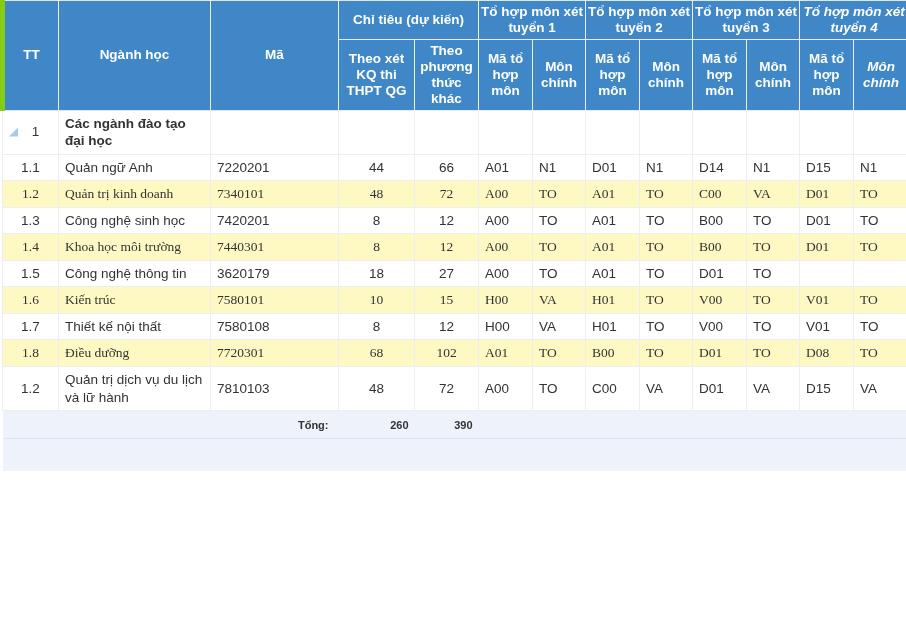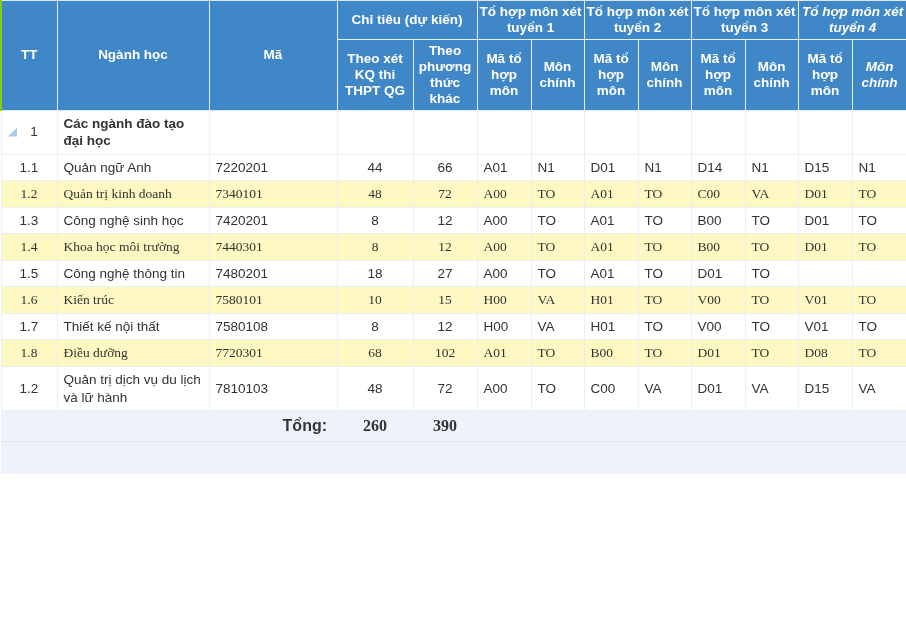--- a/index.html
+++ b/index.html
@@ -37,21 +37,21 @@
     font-size: 13.5px;
     line-height: 1.18;
     text-align: center;
     vertical-align: middle;
     padding: 3px 2px;
     border-right: 1px solid #e8eef5;
     border-bottom: 1px solid #e8eef5;
     border-top: 1px solid #dfe6ee;
   }
   table.admission thead th.last-col { border-right: 1px solid #dfe6ee; font-style: italic; }
-  table.admission thead th.first-col { border-left: 2px solid #84cc16; }
+  table.admission thead th.first-col { border-left: 5px solid #84cc16; }
   table.admission thead th.rowspan-cell { border-bottom: 1px solid #dfe6ee; }
 
   
   table.admission tbody td {
     font-size: 13.5px;
     color: #333333;
     line-height: 1.3;
     padding: 4px 6px;
     border-right: 1px solid #eceef0;
     border-bottom: 1px solid #eceef0;
@@ -87,30 +87,30 @@
     height: 0;
     border-style: solid;
     border-width: 0 0 9px 9px;
     border-color: transparent transparent #a8cbe8 transparent;
     cursor: pointer;
   }
 
   
   tfoot td {
     background: #eef2fa;
-    font-size: 16px;
+    font-size: 11px;
     color: #333333;
     font-weight: bold;
     padding: 6px 6px;
     border: none;
     vertical-align: middle;
     height: 28px;
   }
   tfoot td.f-label { text-align: right; padding-right: 10px; }
-  tfoot td.f-num   { text-align: center; font-family: Liberation Serif, serif; }
+  tfoot td.f-num   { text-align: right; }
   tfoot tr.spacer td {
     height: 32px;
     border-top: 1px solid #dfe4ef;
     background: #eef2fa;
   }
 </style>
 </head>
 <body>
 
 <div class="table-wrap">
@@ -228,21 +228,21 @@
           <td class="c-code">A01</td>
           <td class="c-code">TO</td>
           <td class="c-code">B00</td>
           <td class="c-code">TO</td>
           <td class="c-code">D01</td>
           <td class="c-code last-col">TO</td>
         </tr>
         <tr class="plain">
           <td class="c-tt first-col">1.5</td>
           <td class="c-name">Công nghệ thông tin</td>
-          <td class="c-code">7480201</td>
+          <td class="c-code">3620179</td>
           <td class="c-num">18</td>
           <td class="c-num">27</td>
           <td class="c-code">A00</td>
           <td class="c-code">TO</td>
           <td class="c-code">A01</td>
           <td class="c-code">TO</td>
           <td class="c-code">D01</td>
           <td class="c-code">TO</td>
           <td class="c-code"></td>
           <td class="c-code last-col"></td>

